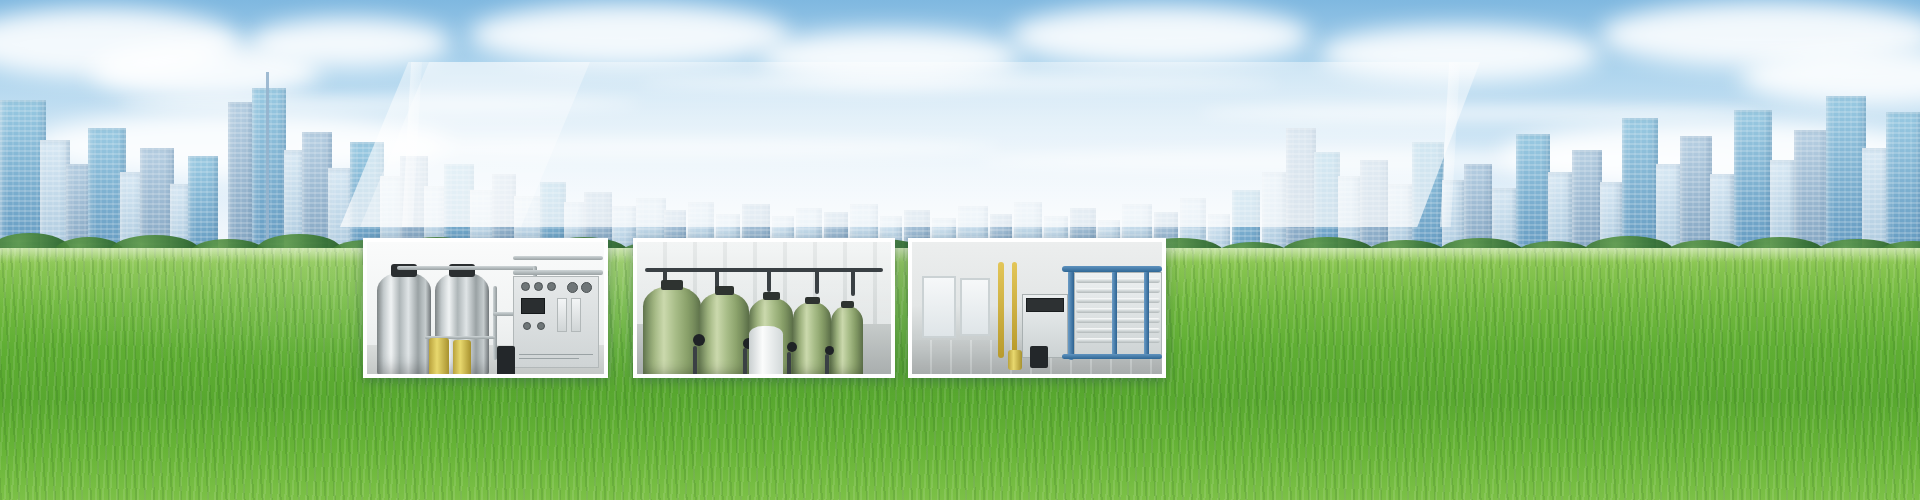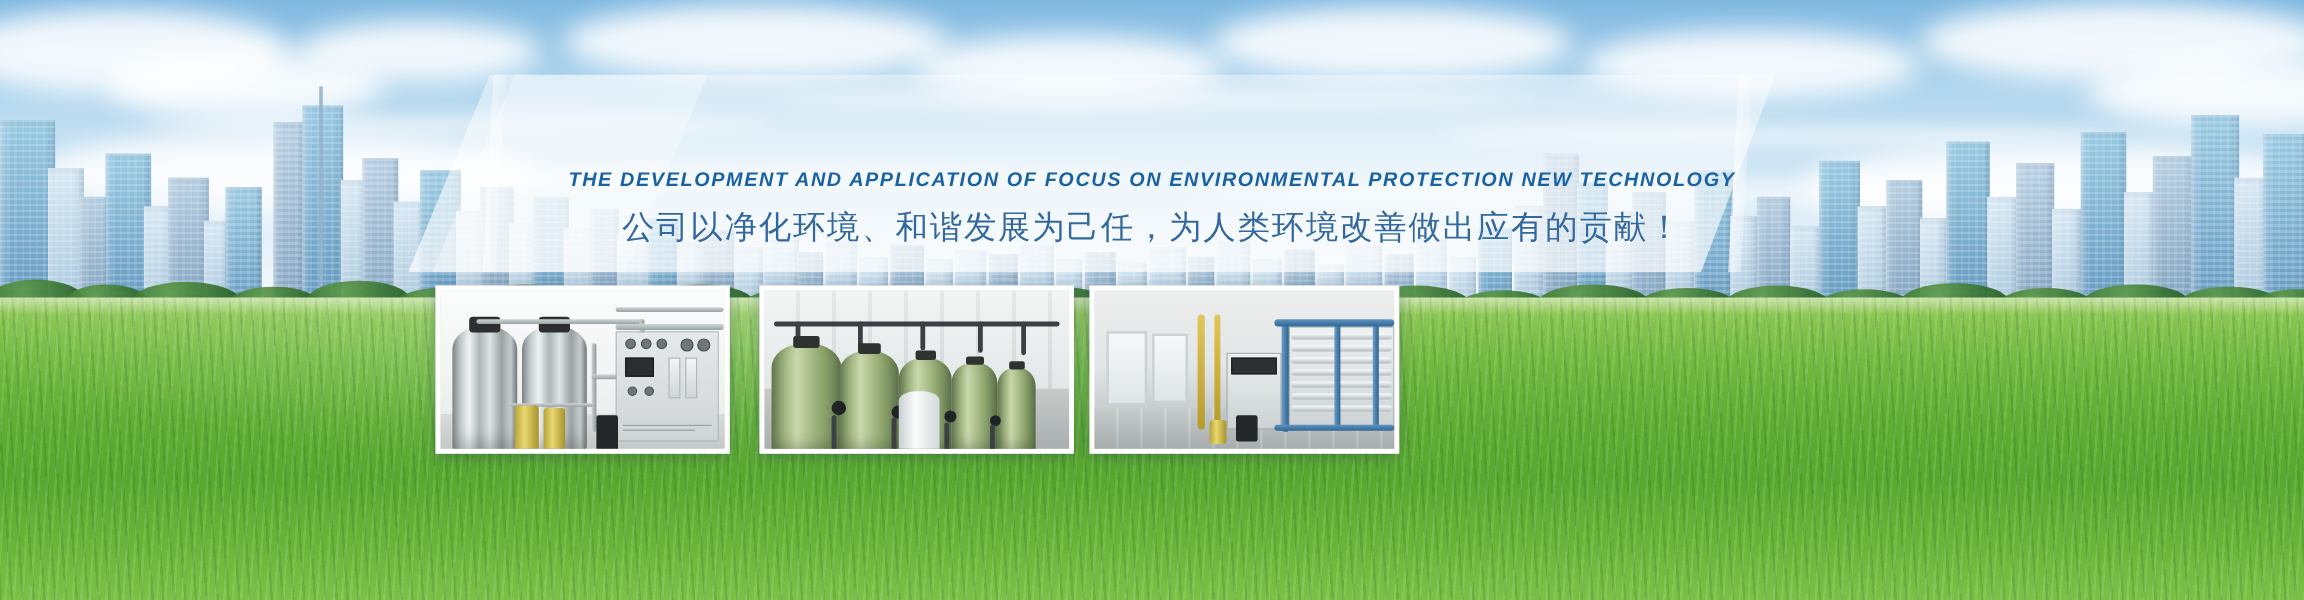--- a/index.html
+++ b/index.html
@@ -446,22 +446,20 @@
   <div class="grass"></div>
 
   <div class="panel-wrap">
     <div class="panel"></div>
     <div class="panel-stripe" style="left:20px; width:230px;"></div>
     <div class="panel-edge" style="left:62px;"></div>
     <div class="panel-edge" style="left:1100px;"></div>
   </div>
 
   <div class="text-block">
-    <div class="subline-en">THE DEVELOPMENT AND APPLICATION OF FOCUS ON ENVIRONMENTAL PROTECTION NEW TECHNOLOGY</div>
-    <div class="subline-cn">公司以净化环境、和谐发展为己任，为人类环境改善做出应有的贡献！</div>
   </div>
 
   <div class="photos">
 
     <div class="photo" style="left:363px; top:238px; width:245px; height:140px;">
       <div class="ph-inner">
         <div class="p1-bg"></div>
         <div class="p1-floor"></div>
 
         <div class="steel-tank" style="left:10px;  top:30px; width:54px; height:104px;"></div>

